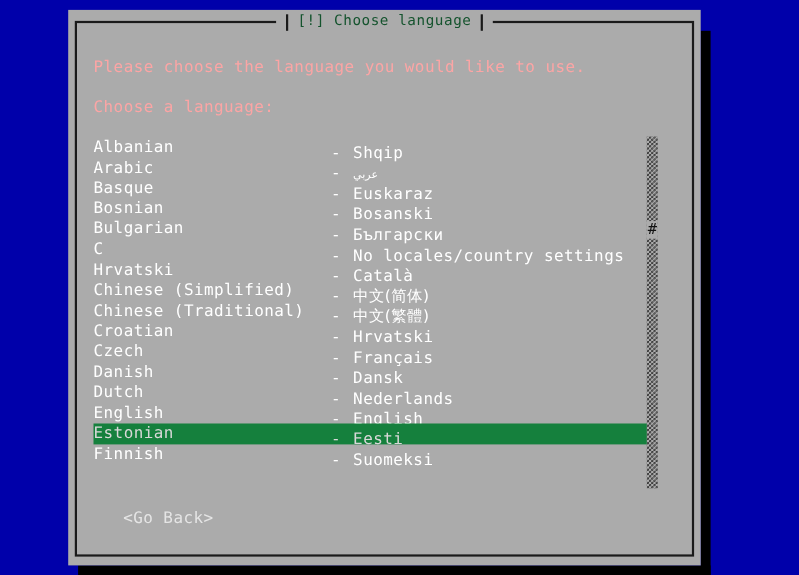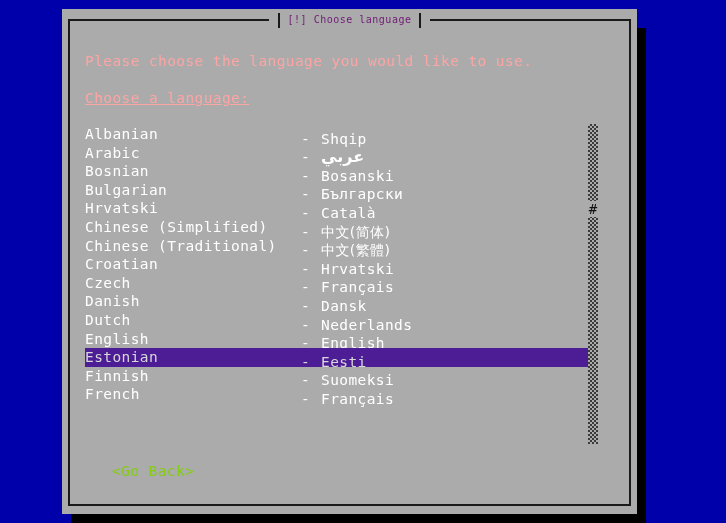--- a/index.html
+++ b/index.html
@@ -79,84 +79,83 @@
     display: flex;
     align-items: center;
     height: 20px;
   }
   .title-tick {
     width: 2px;
     height: 15px;
     background: #1a1a1a;
   }
   .title-text {
-    color: #701a75;
-    font-size: 10px;
+    color: #14532d;
+    font-size: 13px;
     letter-spacing: 0.5px;
     padding: 0 8px;
     white-space: nowrap;
     line-height: 20px;
   }
 
   
   .prompt {
     position: absolute;
     color: #fca5a5;
     font-size: 14.5px;
     letter-spacing: 0.4px;
     white-space: pre;
     line-height: 18px;
   }
   #prompt-1 { left: 85px; top: 52px; }
-  #prompt-2 { left: 85px; top: 89px; text-decoration: underline; }
+  #prompt-2 { left: 85px; top: 89px; }
 
   
   .list-area {
     position: absolute;
     left: 85px;
     top: 125px;
     width: 507px;
     height: 320px;
   }
   .lang-row {
     position: relative;
     height: 18.6px;
     line-height: 18.6px;
     white-space: pre;
     font-size: 14.5px;
     letter-spacing: 0.4px;
     color: #ffffff;
     width: 507px;
   }
   .lang-row.selected {
-    background: #4c1d95;
+    background: #15803d;
     color: #d8d8d8;
   }
   .lang-name {
     display: inline-block;
     width: 216px;
     overflow: hidden;
   }
   .lang-dash {
     display: inline-block;
     width: 20px;
   }
   .lang-native {
     display: inline-block;
   }
   .cjk {
     font-family: "DejaVu Sans", "Liberation Sans", sans-serif;
     font-size: 14px;
   }
   .rtl {
     font-family: "DejaVu Sans", "Liberation Sans", sans-serif;
-    font-size: 16px;
+    font-size: 10px;
     direction: rtl;
     unicode-bidi: embed;
-    font-weight: bold;
   }
 
   
   .scrollbar {
     position: absolute;
     left: 588px;
     top: 124px;
     width: 10px;
     height: 320px;
     background-color: #ababab;
@@ -178,21 +177,21 @@
     line-height: 16px;
     text-align: center;
     overflow: hidden;
   }
 
   
   .go-back {
     position: absolute;
     left: 112px;
     top: 463px;
-    color: #84cc16;
+    color: #e5e5e5;
     font-size: 14.5px;
     letter-spacing: 0.4px;
     white-space: pre;
   }
 </style>
 </head>
 <body>
 
 <div id="screen">
 
@@ -210,33 +209,34 @@
     </div>
   </div>
 
   <div class="prompt" id="prompt-1">Please choose the language you would like to use.</div>
 
   <div class="prompt" id="prompt-2">Choose a language:</div>
 
   <div class="list-area" id="language-list">
       <div class="lang-row"><span class="lang-name">Albanian</span><span class="lang-dash">-</span><span class="lang-native">Shqip</span></div>
       <div class="lang-row"><span class="lang-name">Arabic</span><span class="lang-dash">-</span><span class="lang-native rtl">عربي</span></div>
+      <div class="lang-row"><span class="lang-name">Basque</span><span class="lang-dash">-</span><span class="lang-native">Euskaraz</span></div>
       <div class="lang-row"><span class="lang-name">Bosnian</span><span class="lang-dash">-</span><span class="lang-native">Bosanski</span></div>
       <div class="lang-row"><span class="lang-name">Bulgarian</span><span class="lang-dash">-</span><span class="lang-native">Български</span></div>
+      <div class="lang-row"><span class="lang-name">C</span><span class="lang-dash">-</span><span class="lang-native">No locales/country settings</span></div>
       <div class="lang-row"><span class="lang-name">Hrvatski</span><span class="lang-dash">-</span><span class="lang-native">Català</span></div>
       <div class="lang-row"><span class="lang-name">Chinese (Simplified)</span><span class="lang-dash">-</span><span class="lang-native cjk">中文(简体)</span></div>
       <div class="lang-row"><span class="lang-name">Chinese (Traditional)</span><span class="lang-dash">-</span><span class="lang-native cjk">中文(繁體)</span></div>
       <div class="lang-row"><span class="lang-name">Croatian</span><span class="lang-dash">-</span><span class="lang-native">Hrvatski</span></div>
       <div class="lang-row"><span class="lang-name">Czech</span><span class="lang-dash">-</span><span class="lang-native">Français</span></div>
       <div class="lang-row"><span class="lang-name">Danish</span><span class="lang-dash">-</span><span class="lang-native">Dansk</span></div>
       <div class="lang-row"><span class="lang-name">Dutch</span><span class="lang-dash">-</span><span class="lang-native">Nederlands</span></div>
       <div class="lang-row"><span class="lang-name">English</span><span class="lang-dash">-</span><span class="lang-native">English</span></div>
       <div class="lang-row selected"><span class="lang-name">Estonian</span><span class="lang-dash">-</span><span class="lang-native">Eesti</span></div>
       <div class="lang-row"><span class="lang-name">Finnish</span><span class="lang-dash">-</span><span class="lang-native">Suomeksi</span></div>
-      <div class="lang-row"><span class="lang-name">French</span><span class="lang-dash">-</span><span class="lang-native">Français</span></div>
     </div>
 
   <div class="scrollbar"></div>
   <div class="scroll-thumb">#</div>
 
   <div class="go-back">&lt;Go Back&gt;</div>
 
 </div>
 
 </body></html>

